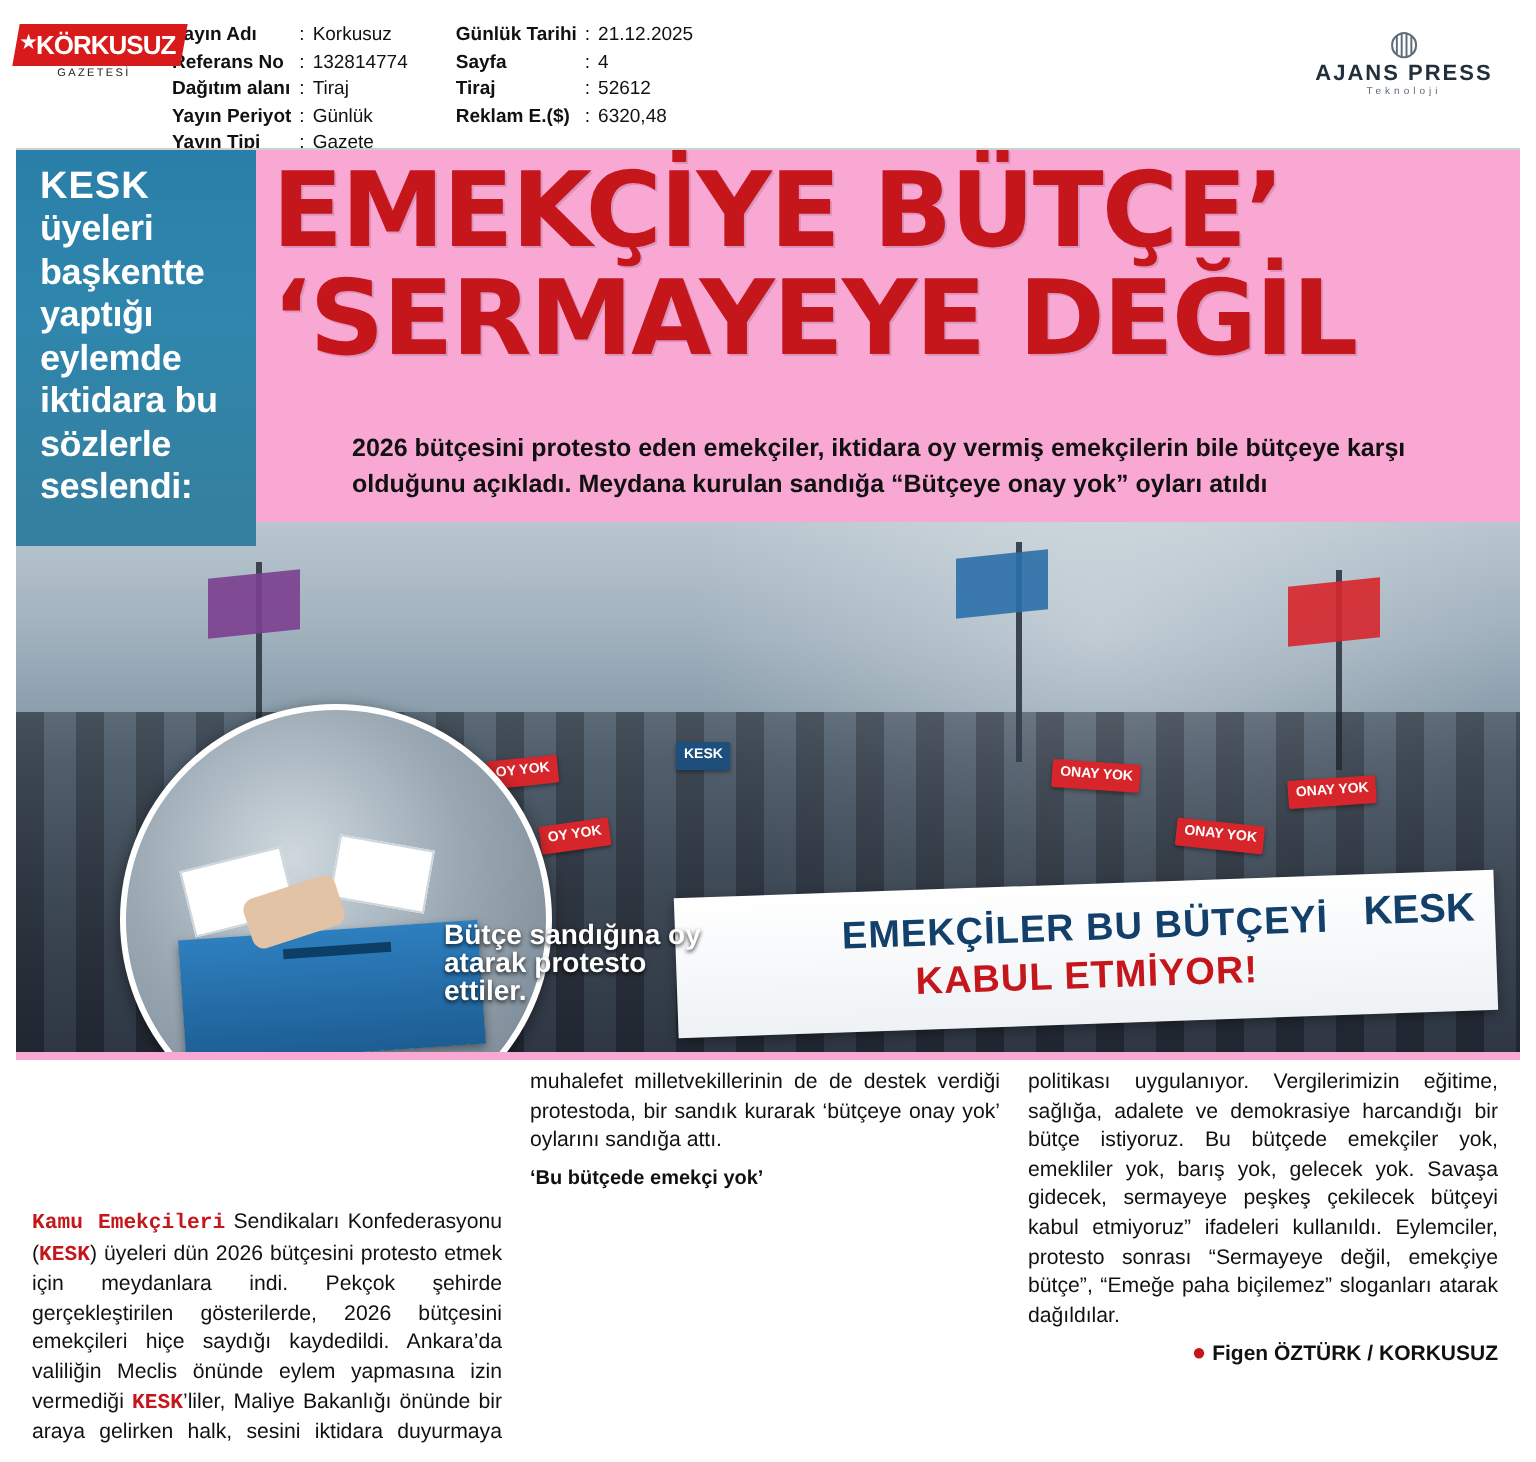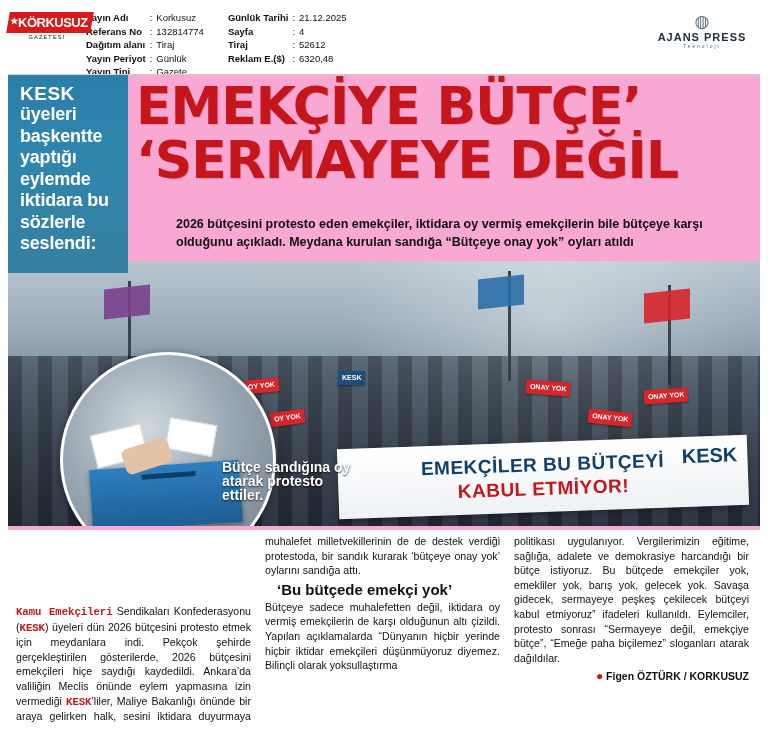--- a/index.html
+++ b/index.html
@@ -244,21 +244,21 @@
     display: flex;
     gap: 14px;
     padding: 4px 6px 0 8px;
     z-index: 9;
     background: #fff;
   }
   .col { width: 235px; font-size: 10.6px; line-height: 14.6px; color:#111; text-align: justify; }
   .col p { margin: 0 0 2px 0; }
   .hl-red { color: #c5161c; font-weight: bold; font-family: Liberation Mono, monospace; }
   .subhead {
-    font-size: 15px; font-weight: bold; color:#111; margin: 4px 0 3px 12px; line-height:15px;
+    font-size: 10px; font-weight: bold; color:#111; margin: 4px 0 3px 0; line-height:15px;
   }
   .byline {
     font-size: 10.5px; font-weight: bold; color:#111; text-align:right; margin-top: 4px;
   }
   .byline .dot { color:#c5161c; font-size: 12px; }
 
   
   .col1-spacer { height: 70px; }
 </style>
 </head>
@@ -388,21 +388,20 @@
     <div class="col">
       <div class="col1-spacer"></div>
       <p>
         <span class="hl-red">Kamu Emekçileri</span><span> Sendikaları Konfederasyonu (</span><span class="hl-red">KESK</span><span>) üyeleri dün 2026 bütçesini protesto etmek için meydanlara indi. Pekçok şehirde gerçekleştirilen gösterilerde, 2026 bütçesini emekçileri hiçe saydığı kaydedildi. Ankara’da valiliğin Meclis önünde eylem yapmasına izin vermediği </span><span class="hl-red">KESK</span><span>’liler, Maliye Bakanlığı önünde bir araya gelirken halk, sesini iktidara duyurmaya çalıştı. Vatandaşlar,</span>
       </p>
     </div>
 
     <div class="col">
       <p>muhalefet milletvekillerinin de de destek verdiği protestoda, bir sandık kurarak ‘bütçeye onay yok’ oylarını sandığa attı.</p>
       <div class="subhead">‘Bu bütçede emekçi yok’</div>
-      <p>Bütçeye sadece muhalefetten değil, iktidara oy vermiş emekçilerin de karşı olduğunun altı çizildi. Yapılan açıklamalarda “Dünyanın hiçbir yerinde hiçbir iktidar emekçileri düşünmüyoruz diyemez. Bilinçli olarak yoksullaştırma</p>
     </div>
 
     <div class="col">
       <p>politikası uygulanıyor. Vergilerimizin eğitime, sağlığa, adalete ve demokrasiye harcandığı bir bütçe istiyoruz. Bu bütçede emekçiler yok, emekliler yok, barış yok, gelecek yok. Savaşa gidecek, sermayeye peşkeş çekilecek bütçeyi kabul etmiyoruz” ifadeleri kullanıldı. Eylemciler, protesto sonrası “Sermayeye değil, emekçiye bütçe”, “Emeğe paha biçilemez” sloganları atarak dağıldılar.</p>
       <div class="byline">
         <span class="dot">●</span>
         <span>Figen ÖZTÜRK / KORKUSUZ</span>
       </div>
     </div>
 

